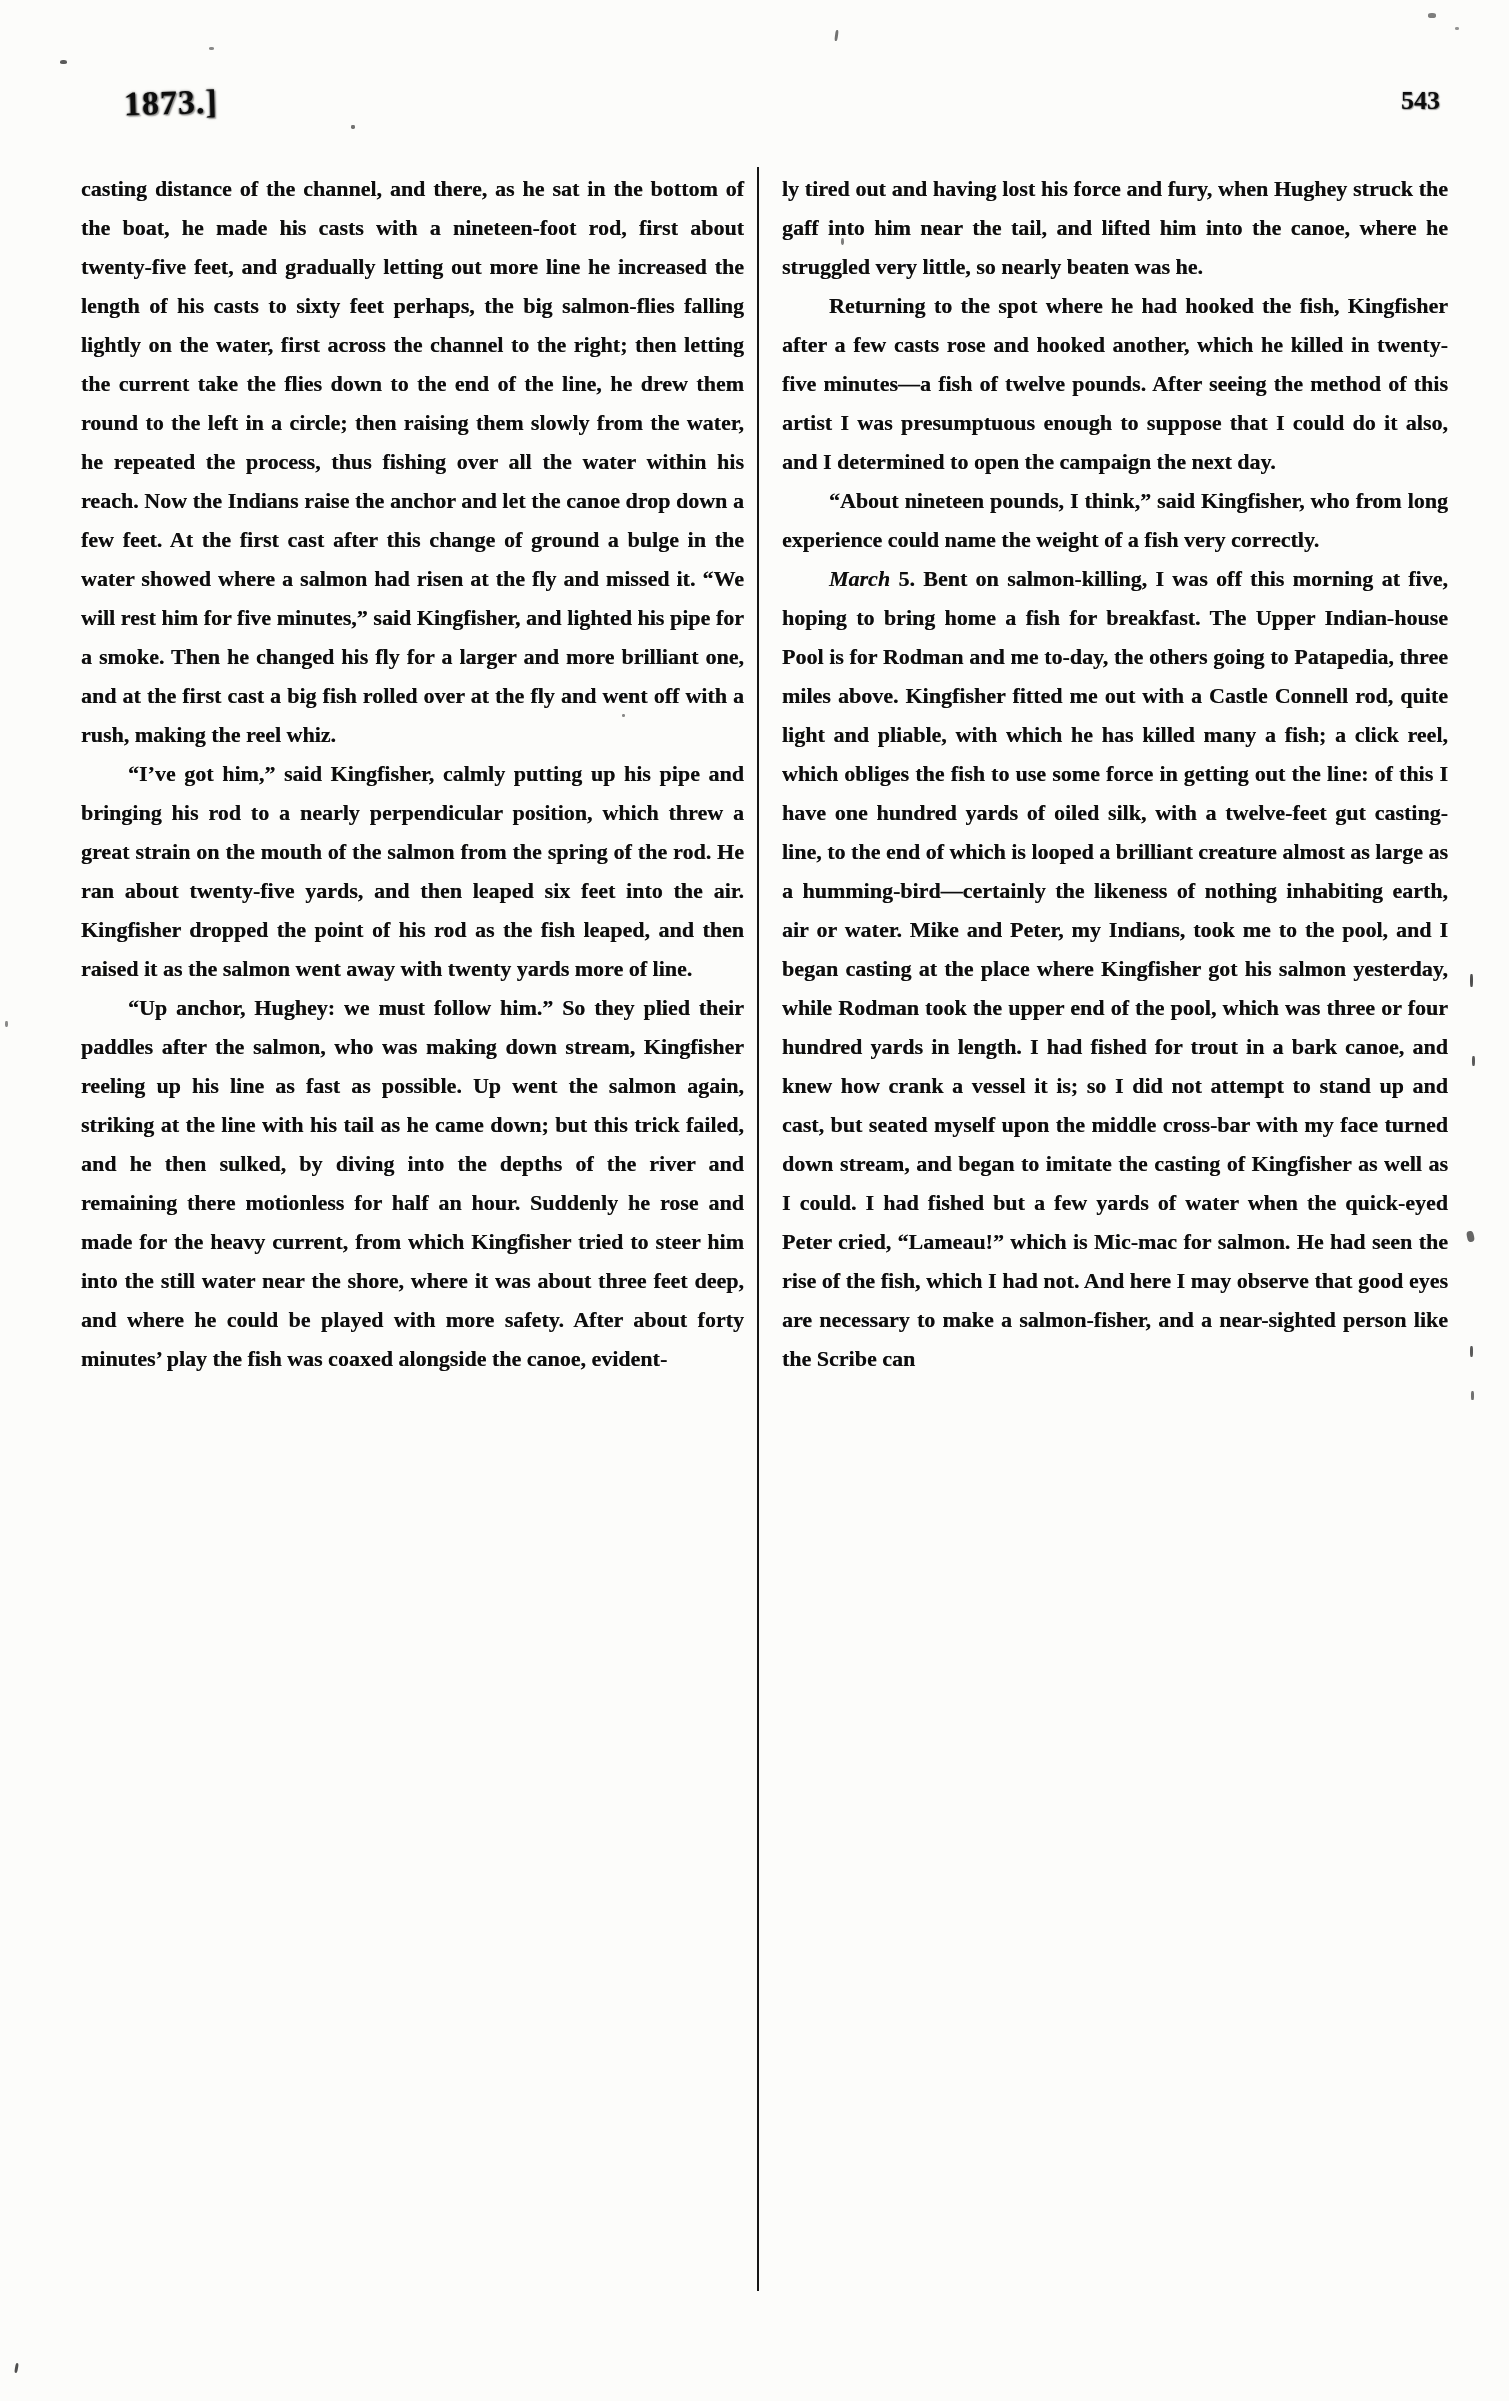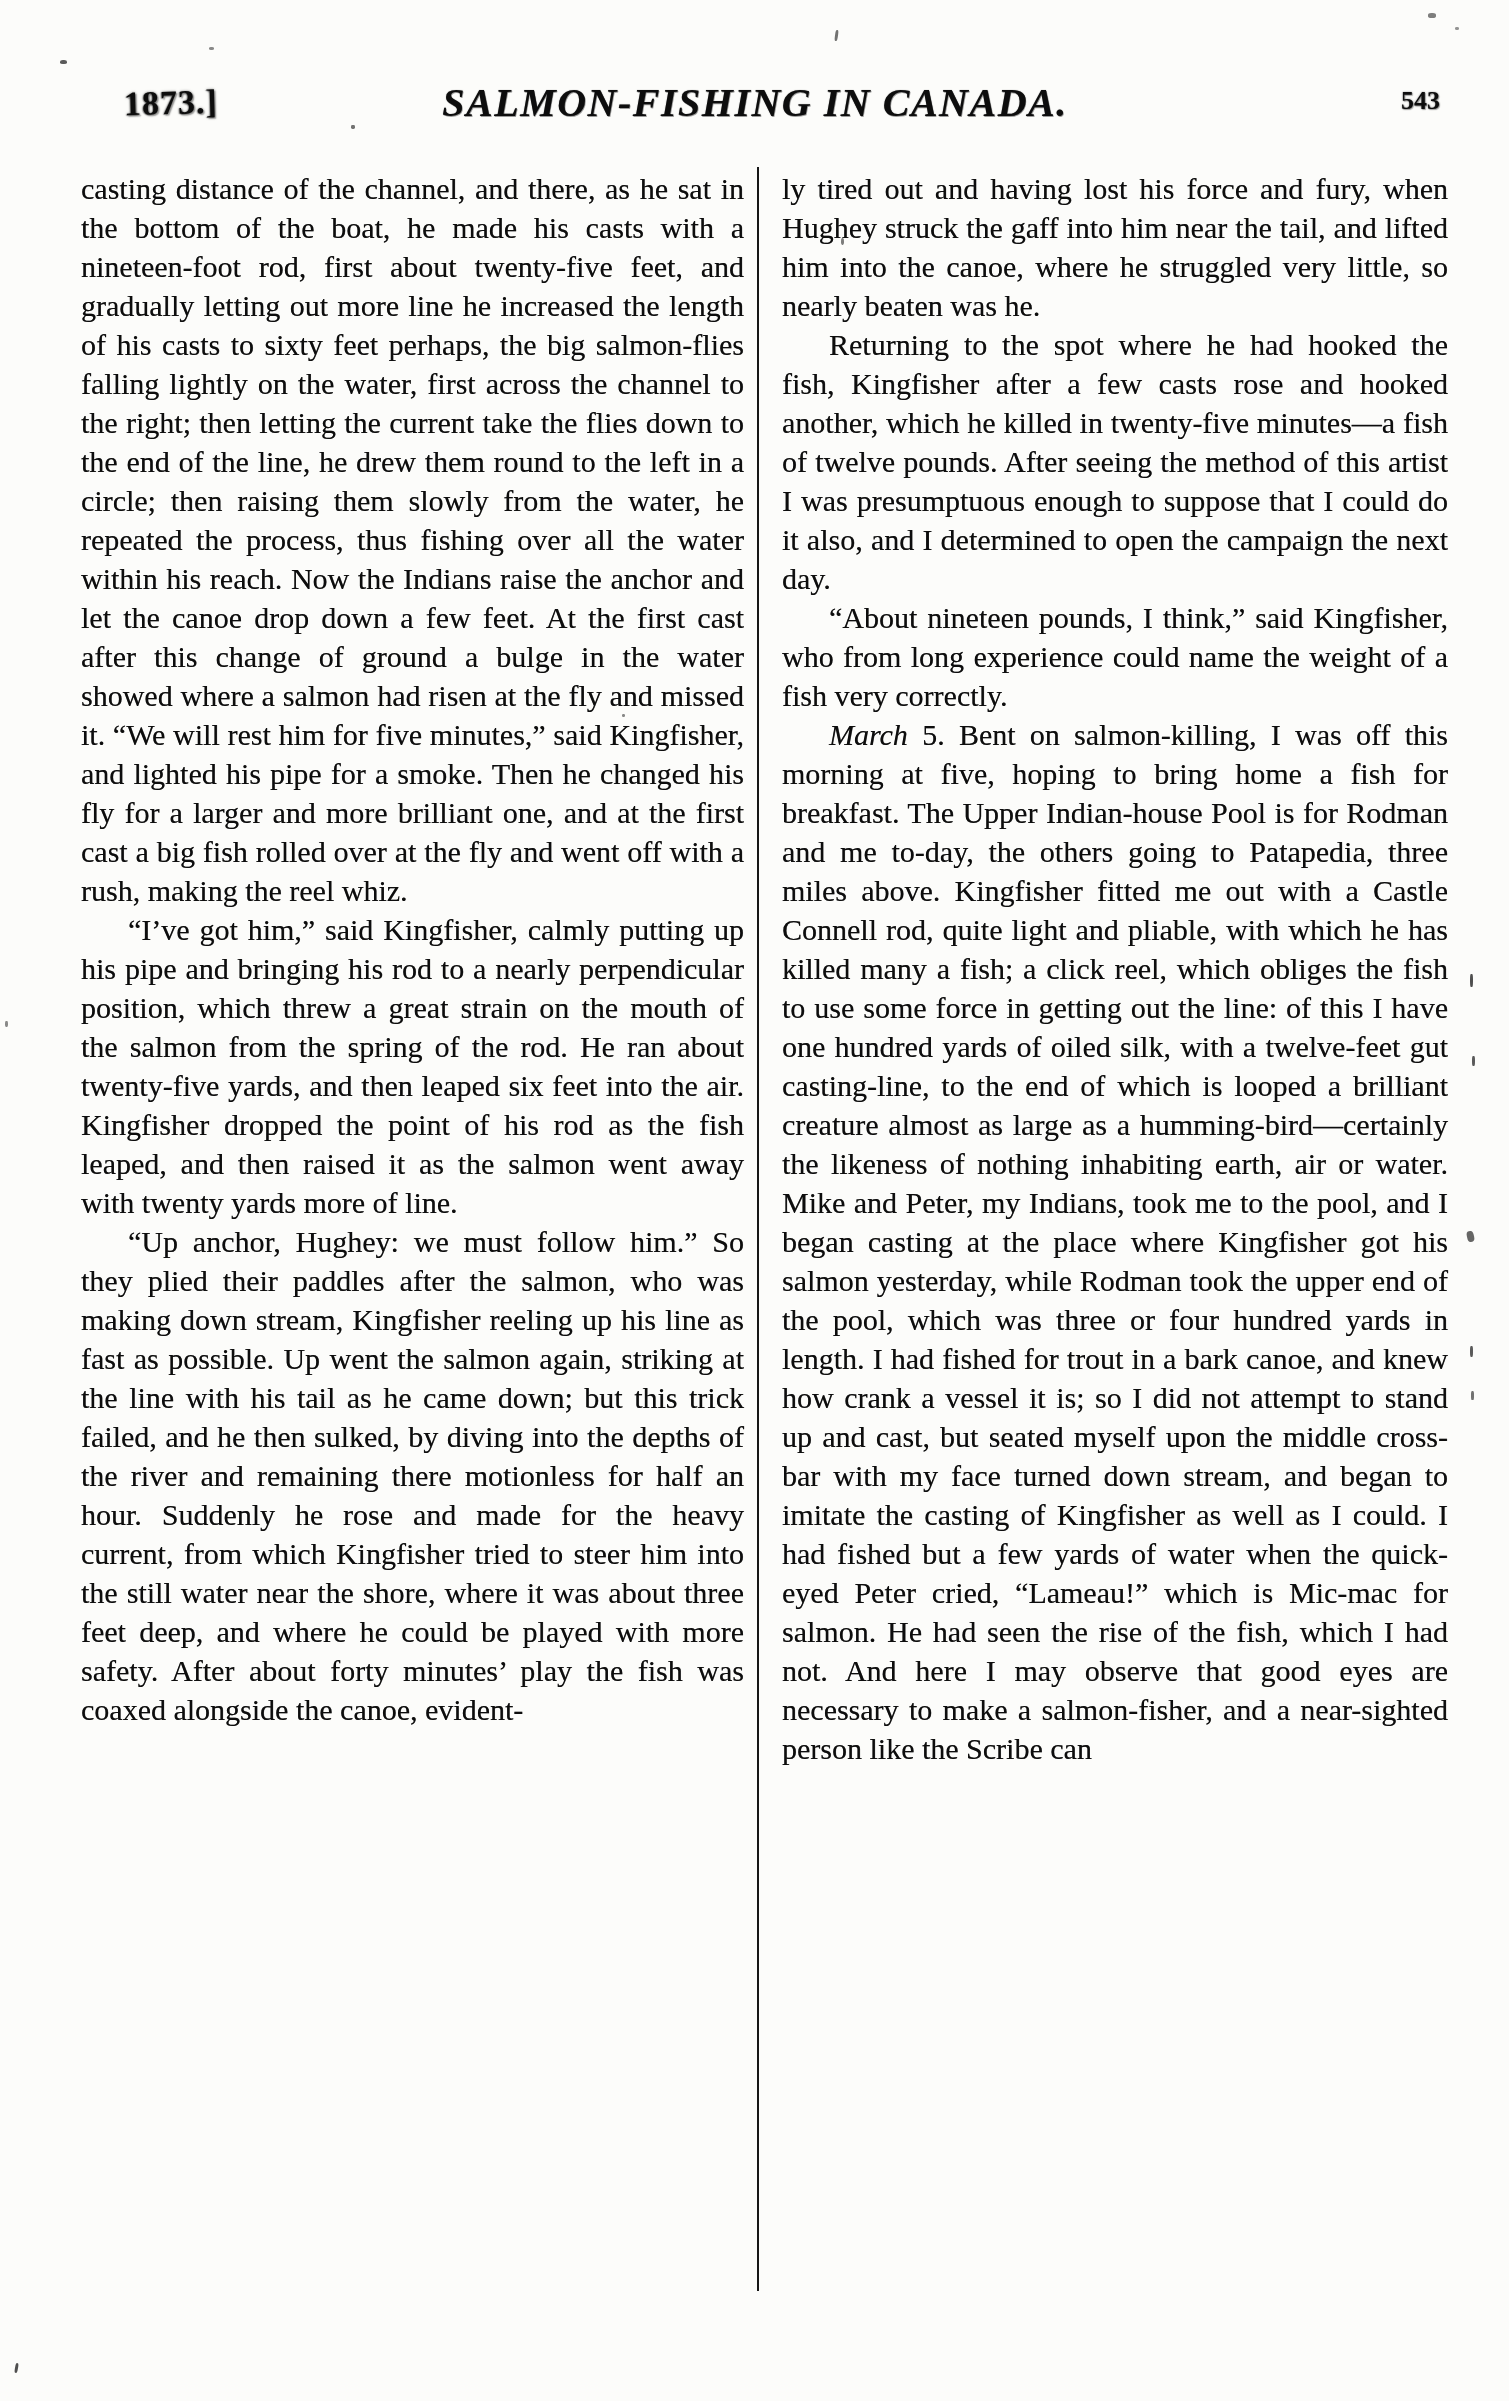--- a/index.html
+++ b/index.html
@@ -47,23 +47,24 @@
     position: absolute;
     right: 70px;
     top: 86px;
     font-size: 26px;
     font-weight: bold;
     text-shadow: 0 0 2px rgba(0,0,0,.45), 1px 1px 1px rgba(0,0,0,.3);
   }
   .col {
     position: absolute;
     top: 169px;
-    font-size: 30px;
+    font-size: 22px;
     line-height: 39px;
     text-align: justify;
+    font-weight: bold;
   }
   .col-left  { left: 81px;  width: 663px; }
   .col-right { left: 782px; width: 666px; }
   .para {
     margin: 0;
     text-shadow: 0.2px 0.2px 0.4px rgba(0,0,0,.55);
   }
   .para.indent { text-indent: 47px; }
   .lead-italic { font-style: italic; }
   .column-rule {
@@ -81,21 +82,20 @@
     border-radius: 40%;
   }
 </style>
 </head>
 <body>
 
 <div class="page">
 
   <span class="header-year">1873.]</span>
 
-  <span class="header-title">SALMON-FISHING IN CANADA.</span>
 
   <span class="header-page-number">543</span>
 
   <div class="column-rule"></div>
 
   <section class="col col-left">
     <p class="para">
       <span>casting distance of the channel, and there, as he sat in the bottom of the boat, he made his casts with a nineteen-foot rod, first about twenty-five feet, and gradually letting out more line he increased the length of his casts to sixty feet perhaps, the big salmon-flies falling lightly on the water, first across the channel to the right; then letting the current take the flies down to the end of the line, he drew them round to the left in a circle; then raising them slowly from the water, he repeated the process, thus fishing over all the water within his reach. Now the Indians raise the anchor and let the canoe drop down a few feet. At the first cast after this change of ground a bulge in the water showed where a salmon had risen at the fly and missed it. “We will rest him for five minutes,” said Kingfisher, and lighted his pipe for a smoke. Then he changed his fly for a larger and more brilliant one, and at the first cast a big fish rolled over at the fly and went off with a rush, making the reel whiz.</span>
     </p>
     <p class="para indent">

